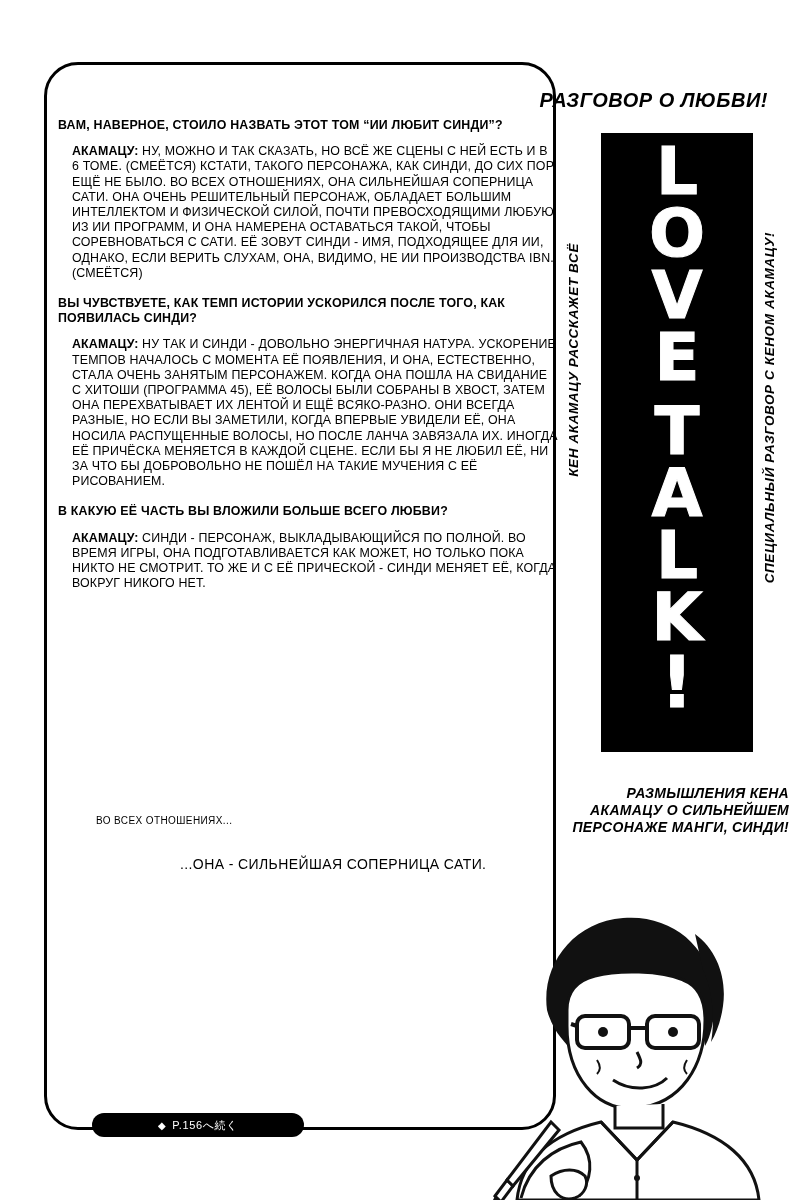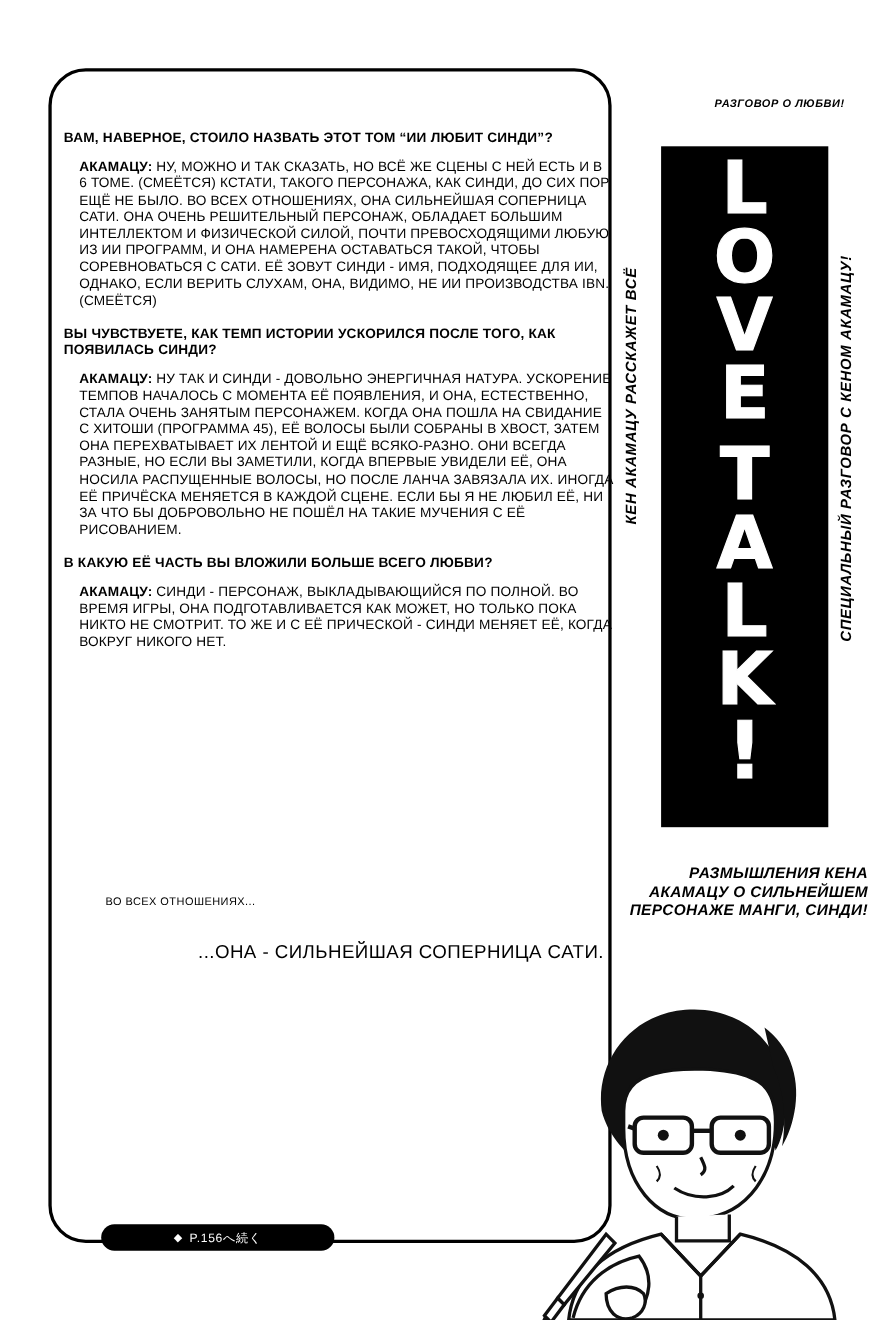--- a/index.html
+++ b/index.html
@@ -61,21 +61,21 @@
     left: 96px;
     top: 815px;
     font-size: 10px;
     letter-spacing: 0.4px;
     text-transform: uppercase;
   }
   #caption-two {
     position: absolute;
     left: 180px;
     top: 856px;
-    font-size: 17px;
+    font-size: 14px;
     letter-spacing: 0.4px;
     text-transform: uppercase;
     text-align: center;
   }
 
   
   #page-turn-tab {
     position: absolute;
     left: 92px;
     top: 1113px;
@@ -93,21 +93,21 @@
   #page-turn-tab .arrow {
     margin-right: 6px;
     font-size: 10px;
   }
 
   
   #headline {
     position: absolute;
     right: 28px;
     top: 89px;
-    font-size: 10px;
+    font-size: 20px;
     font-weight: bold;
     font-style: italic;
     letter-spacing: 0.5px;
     text-transform: uppercase;
     white-space: nowrap;
   }
 
   
   #logo-block {
     position: absolute;

